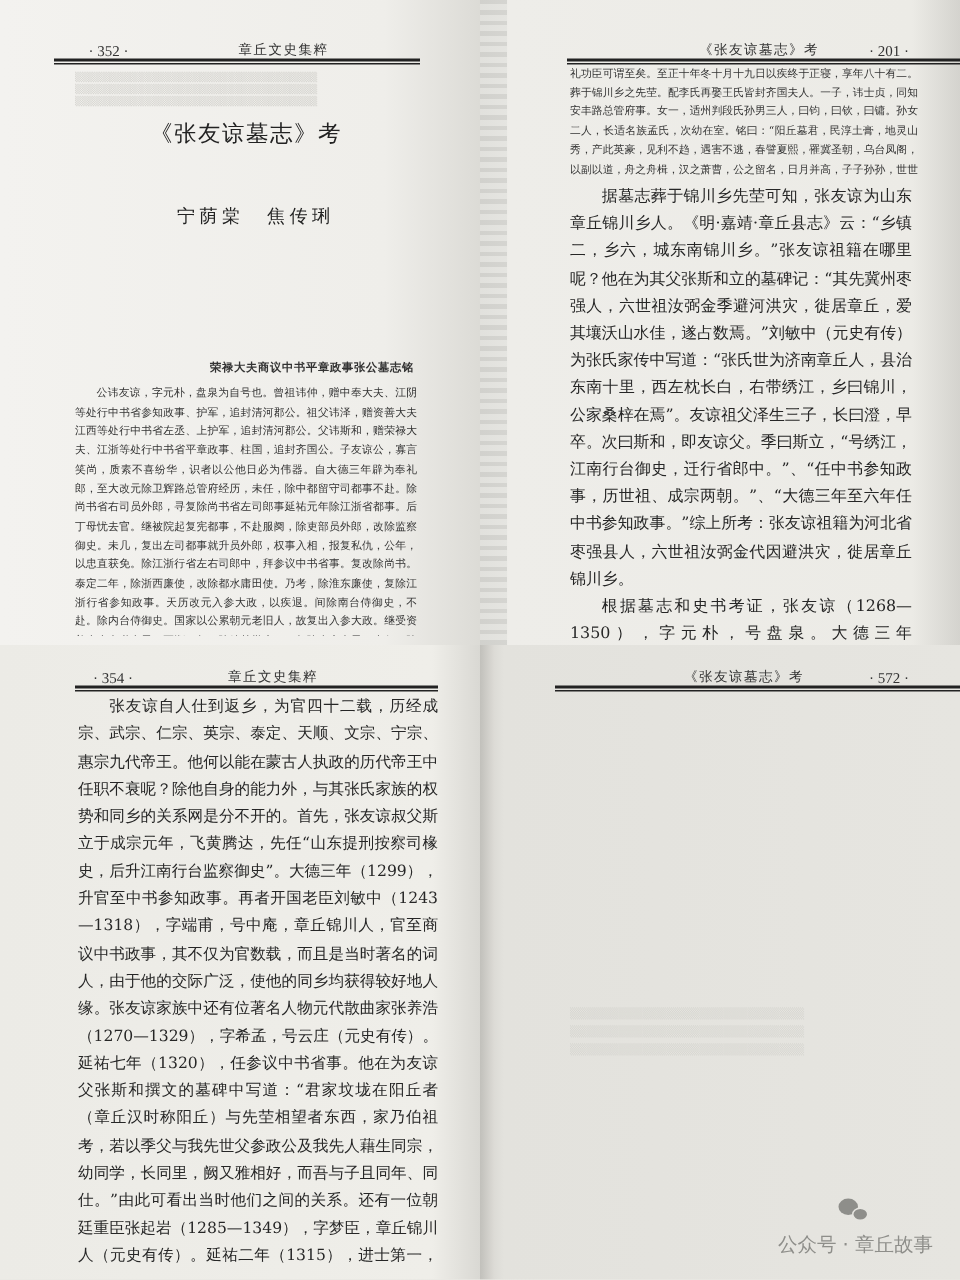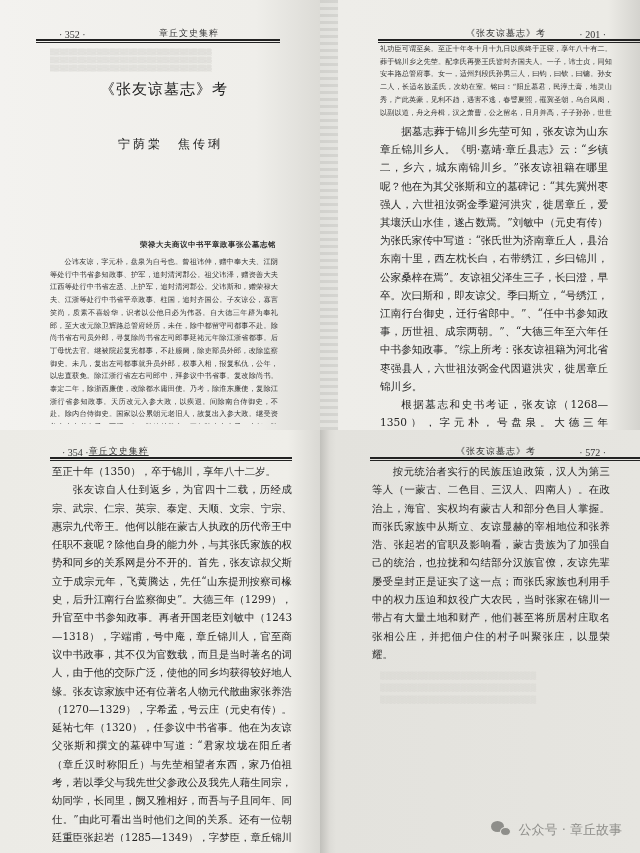--- a/index.html
+++ b/index.html
@@ -26,22 +26,22 @@
   .body-text p.noindent { text-indent: 0; }
   .small-text { position: absolute; font-size: 7.2px; line-height: 12.7px; text-align: justify; color: #333; }
   .small-text p { text-indent: 2em; }
 
   .art-title { position: absolute; font-size: 15px; letter-spacing: 1px; color: #222; }
   .authors { position: absolute; font-size: 12px; letter-spacing: 3px; color: #222; }
   .sub-heading { position: absolute; font-family: "DejaVu Sans", "Liberation Sans", sans-serif; font-size: 7.5px; font-weight: bold; color: #333; letter-spacing: .5px; margin-left: 48px; }
 
   .ghost { position: absolute; color: #c9c8c3; font-size: 6px; line-height: 8px; opacity: .7; }
 
-  .watermark { position: absolute; right: 18px; bottom: 14px; display: flex; gap: 6px;
-    font-family: "DejaVu Sans", "Liberation Sans", sans-serif; font-size: 13px; color: #8e8e8a; }
+  .watermark { position: absolute; right: 18px; bottom: 14px; display: flex; align-items: center; gap: 6px;
+    font-family: "DejaVu Sans", "Liberation Sans", sans-serif; font-size: 13px; color: #8e8e8a; flex-direction: column; }
   .wm-icon { width: 22px; height: 16px; position: relative; }
   .wm-icon span { position: absolute; background: #8e8e8a; border-radius: 50%; }
   .wm-icon .b1 { width: 13px; height: 11px; left: 0; top: 0; }
   .wm-icon .b2 { width: 11px; height: 9px; left: 9px; top: 6px; border: 1.5px solid #e6e5e0; }
 </style>
 </head>
 <body>
 
 <div class="page" id="p352">
   <div class="ghost" style="left:50px;top:48px;width:220px;">▒▒▒▒▒▒▒▒▒▒▒▒▒▒▒▒▒▒▒▒▒▒▒▒▒▒▒▒▒▒▒▒▒▒▒<br>▒▒▒▒▒▒▒▒▒▒▒▒▒▒▒▒▒▒▒▒▒▒▒▒▒▒▒▒▒▒▒▒▒▒▒<br>▒▒▒▒▒▒▒▒▒▒▒▒▒▒▒▒▒▒▒▒▒▒▒▒▒▒▒▒▒▒▒▒▒▒▒</div>
@@ -71,43 +71,38 @@
     <p class="noindent" style="text-indent:0">礼功臣可谓至矣。至正十年冬十月十九日以疾终于正寝，享年八十有二。葬于锦川乡之先茔。配李氏再娶王氏皆封齐国夫人。一子，讳士贞，同知安丰路总管府事。女一，适州判段氏孙男三人，曰钧，曰钦，曰镛。孙女二人，长适名族孟氏，次幼在室。铭曰：“阳丘墓君，民淳土膏，地灵山秀，产此英豪，见利不趋，遇害不逃，春譬夏熙，罹冀圣朝，乌台凤阁，以副以道，舟之舟楫，汉之萧曹，公之留名，日月并高，子子孙孙，世世显荣。至正十五年八月中秋日，奉政大夫安丰路同知总管府事嗣子张士贞谨志铭，侄男张士麟泣血百拜书，作头高顺山刊。</p>
   </div>
   <div class="body-text" style="left:60px;top:122px;width:228px;height:305px;overflow:hidden;">
     <p>据墓志葬于锦川乡先茔可知，张友谅为山东章丘锦川乡人。《明·嘉靖·章丘县志》云：“乡镇二，乡六，城东南锦川乡。”张友谅祖籍在哪里呢？他在为其父张斯和立的墓碑记：“其先冀州枣强人，六世祖汝弼金季避河洪灾，徙居章丘，爱其壤沃山水佳，遂占数焉。”刘敏中（元史有传）为张氏家传中写道：“张氏世为济南章丘人，县治东南十里，西左枕长白，右带绣江，乡曰锦川，公家桑梓在焉”。友谅祖父泽生三子，长曰澄，早卒。次曰斯和，即友谅父。季曰斯立，“号绣江，江南行台御史，迁行省郎中。”、“任中书参知政事，历世祖、成宗两朝。”、“大德三年至六年任中书参知政事。”综上所考：张友谅祖籍为河北省枣强县人，六世祖汝弼金代因避洪灾，徙居章丘锦川乡。</p>
     <p>根据墓志和史书考证，张友谅（1268—1350），字元朴，号盘泉。大德三年（1299），入仕奉礼郎，时年三十一岁。此时其叔父斯立正任中书省参知政事。鉴于“延祐（1314）前不重视科举，官吏任免进退均经中书省”来看，友谅入仕可能为斯立所荐。至大元年（1308），升卫辉路（今河南省汲县）总管府经历，未任，后就任尚书省右司员外郎、左司都事等职。延祐七年（1320），友谅得英宗宠幸入相，任监察御史。因其父报复私仇而调任江浙行省左右司郎中，后历任户部尚书、浙江廉使、江浙行省参知政事。天历六年（1328），升任中书参知政事。至顺元年（1330）2—4月，任中书左丞。5—9月返任参知政事。至顺二年（1331），任中书左丞。至元七年（1341），特授商议中书平章政事，时年七十三岁，荣归故里。</p>
   </div>
 </div>
 <div class="binding-strip"></div>
 
 <div class="page" id="p354">
-  <div class="header" style="left:62px;top:14px;width:200px;justify-content:flex-start;text-decoration:underline;">
+  <div class="header" style="left:62px;top:14px;width:200px;justify-content:space-between;">
     <span class="pnum">· 354 ·</span>
     <span class="htitle" style="margin-right:50px;">章丘文史集粹</span>
   </div>
   <div class="rule" style="left:50px;top:27px;width:242px;"></div>
 
   <div class="body-text" style="left:52px;top:32px;width:240px;height:380px;overflow:hidden;font-size:10.4px;line-height:18.3px;">
-    <p class="noindent">至正十年（1350），卒于锦川，享年八十二岁。</p>
     <p>张友谅自人仕到返乡，为官四十二载，历经成宗、武宗、仁宗、英宗、泰定、天顺、文宗、宁宗、惠宗九代帝王。他何以能在蒙古人执政的历代帝王中任职不衰呢？除他自身的能力外，与其张氏家族的权势和同乡的关系网是分不开的。首先，张友谅叔父斯立于成宗元年，飞黄腾达，先任“山东提刑按察司椽史，后升江南行台监察御史”。大德三年（1299），升官至中书参知政事。再者开国老臣刘敏中（1243—1318），字端甫，号中庵，章丘锦川人，官至商议中书政事，其不仅为官数载，而且是当时著名的词人，由于他的交际广泛，使他的同乡均获得较好地人缘。张友谅家族中还有位著名人物元代散曲家张养浩（1270—1329），字希孟，号云庄（元史有传）。延祐七年（1320），任参议中书省事。他在为友谅父张斯和撰文的墓碑中写道：“君家坟垅在阳丘者（章丘汉时称阳丘）与先茔相望者东西，家乃伯祖考，若以季父与我先世父参政公及我先人藉生同宗，幼同学，长同里，阙又雅相好，而吾与子且同年、同仕。”由此可看出当时他们之间的关系。还有一位朝廷重臣张起岩（1285—1349），字梦臣，章丘锦川人（元史有传）。延祐二年（1315），进士第一，官至中书省事，修辽、金、宋三史。在张氏家族和同乡这个关系网笼络下，友谅父“斯和被任为山东滨州知州。兄友贤为山东泰安州知州”。其叔伯兄弟纷纷人仕，“友诚为杭州指挥，友中任安东路知事，友一寿春县知县，士宏盘泉司知事，士德扬州守备，士文通州训导”等。从《章丘县志·金石录》中也可窥出他们之间的网络关系。大德七年（1303），刘敏中为张家著张氏家传。泰定二年（1325），张友谅为刘敏中墓碑题书。天历元年（1328），张氏先茔碑有张养浩撰文，张起岩篆额，天历三年（1330），张起岩撰文。至顺二年（1331），张友谅为其父立碑由张养浩撰文，张起岩记碑阴。元统三年（1335），张宽碑由张起岩撰文并篆额，张友谅书，并在部分碑文中记述了他们之间的亲戚关系。</p>
   </div>
 </div>
 
 <div class="page" id="p355">
   <div class="header" style="left:136px;top:14px;width:150px;justify-content:space-between;">
     <span class="htitle">《张友谅墓志》考</span>
     <span class="pnum">· 572 ·</span>
   </div>
   <div class="rule" style="left:50px;top:27px;width:270px;"></div>
 
-  <div class="body-text" style="left:52px;top:32px;width:238px;height:200px;overflow:hidden;font-size:10.4px;line-height:18.3px;">
-    <p>按元统治者实行的民族压迫政策，汉人为第三等人（一蒙古、二色目、三汉人、四南人）。在政治上，海官、实权均有蒙古人和部分色目人掌握。而张氏家族中从斯立、友谅显赫的宰相地位和张养浩、张起岩的官职及影响看，蒙古贵族为了加强自己的统治，也拉拢和勾结部分汉族官僚，友谅先辈屡受皇封正是证实了这一点；而张氏家族也利用手中的权力压迫和奴役广大农民，当时张家在锦川一带占有大量土地和财产，他们甚至将所居村庄取名张相公庄，并把佃户住的村子叫聚张庄，以显荣耀。</p>
-
-  </div>
   <div class="ghost" style="left:60px;top:240px;width:220px;font-size:7px;line-height:12px;color:#d3d2cd;">▒▒▒▒▒▒▒▒▒▒▒▒▒▒▒▒▒▒▒▒▒▒▒▒▒▒▒▒▒<br>▒▒▒▒▒▒▒▒▒▒▒▒▒▒▒▒▒▒▒▒▒▒▒▒▒▒▒▒▒<br>▒▒▒▒▒▒▒▒▒▒▒▒▒▒▒▒▒▒▒▒▒▒▒▒▒▒▒▒▒</div>
 </div>
 <div class="binding-strip b2"></div>
 
 <div class="watermark">
   <span class="wm-icon">
       <span class="b1"></span>
       <span class="b2"></span>
     </span>
   <span>公众号 · 章丘故事</span>

